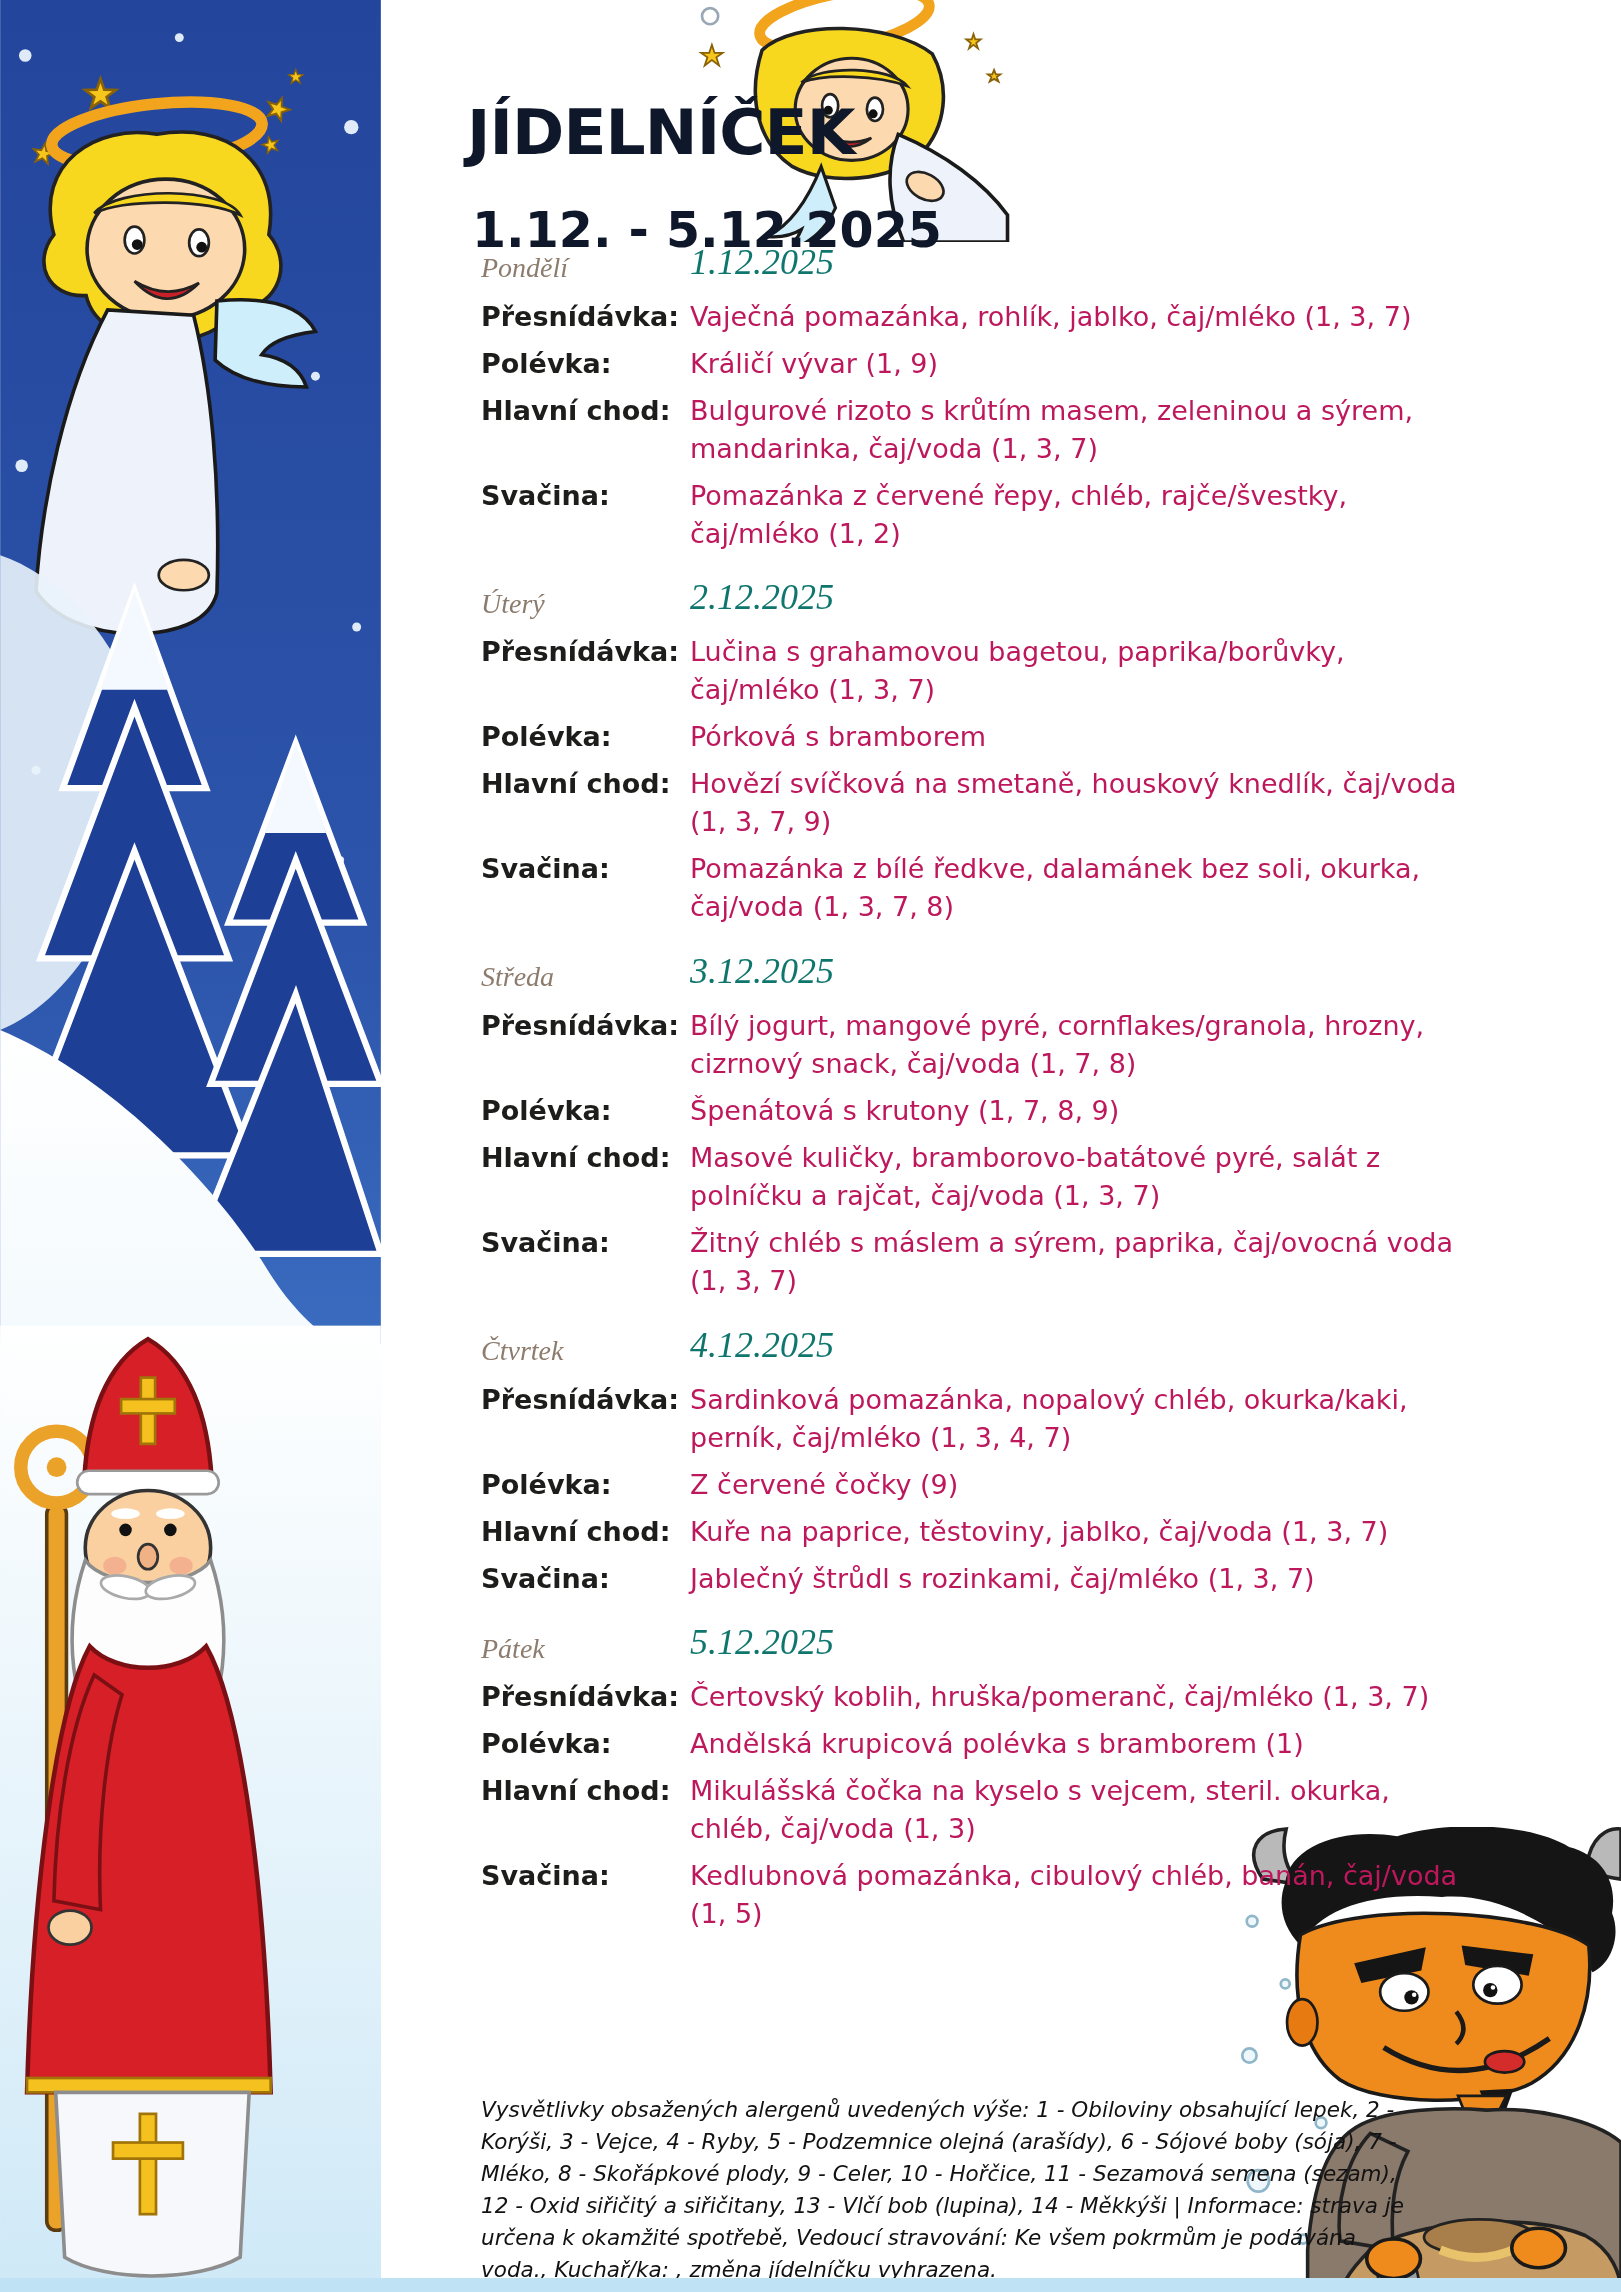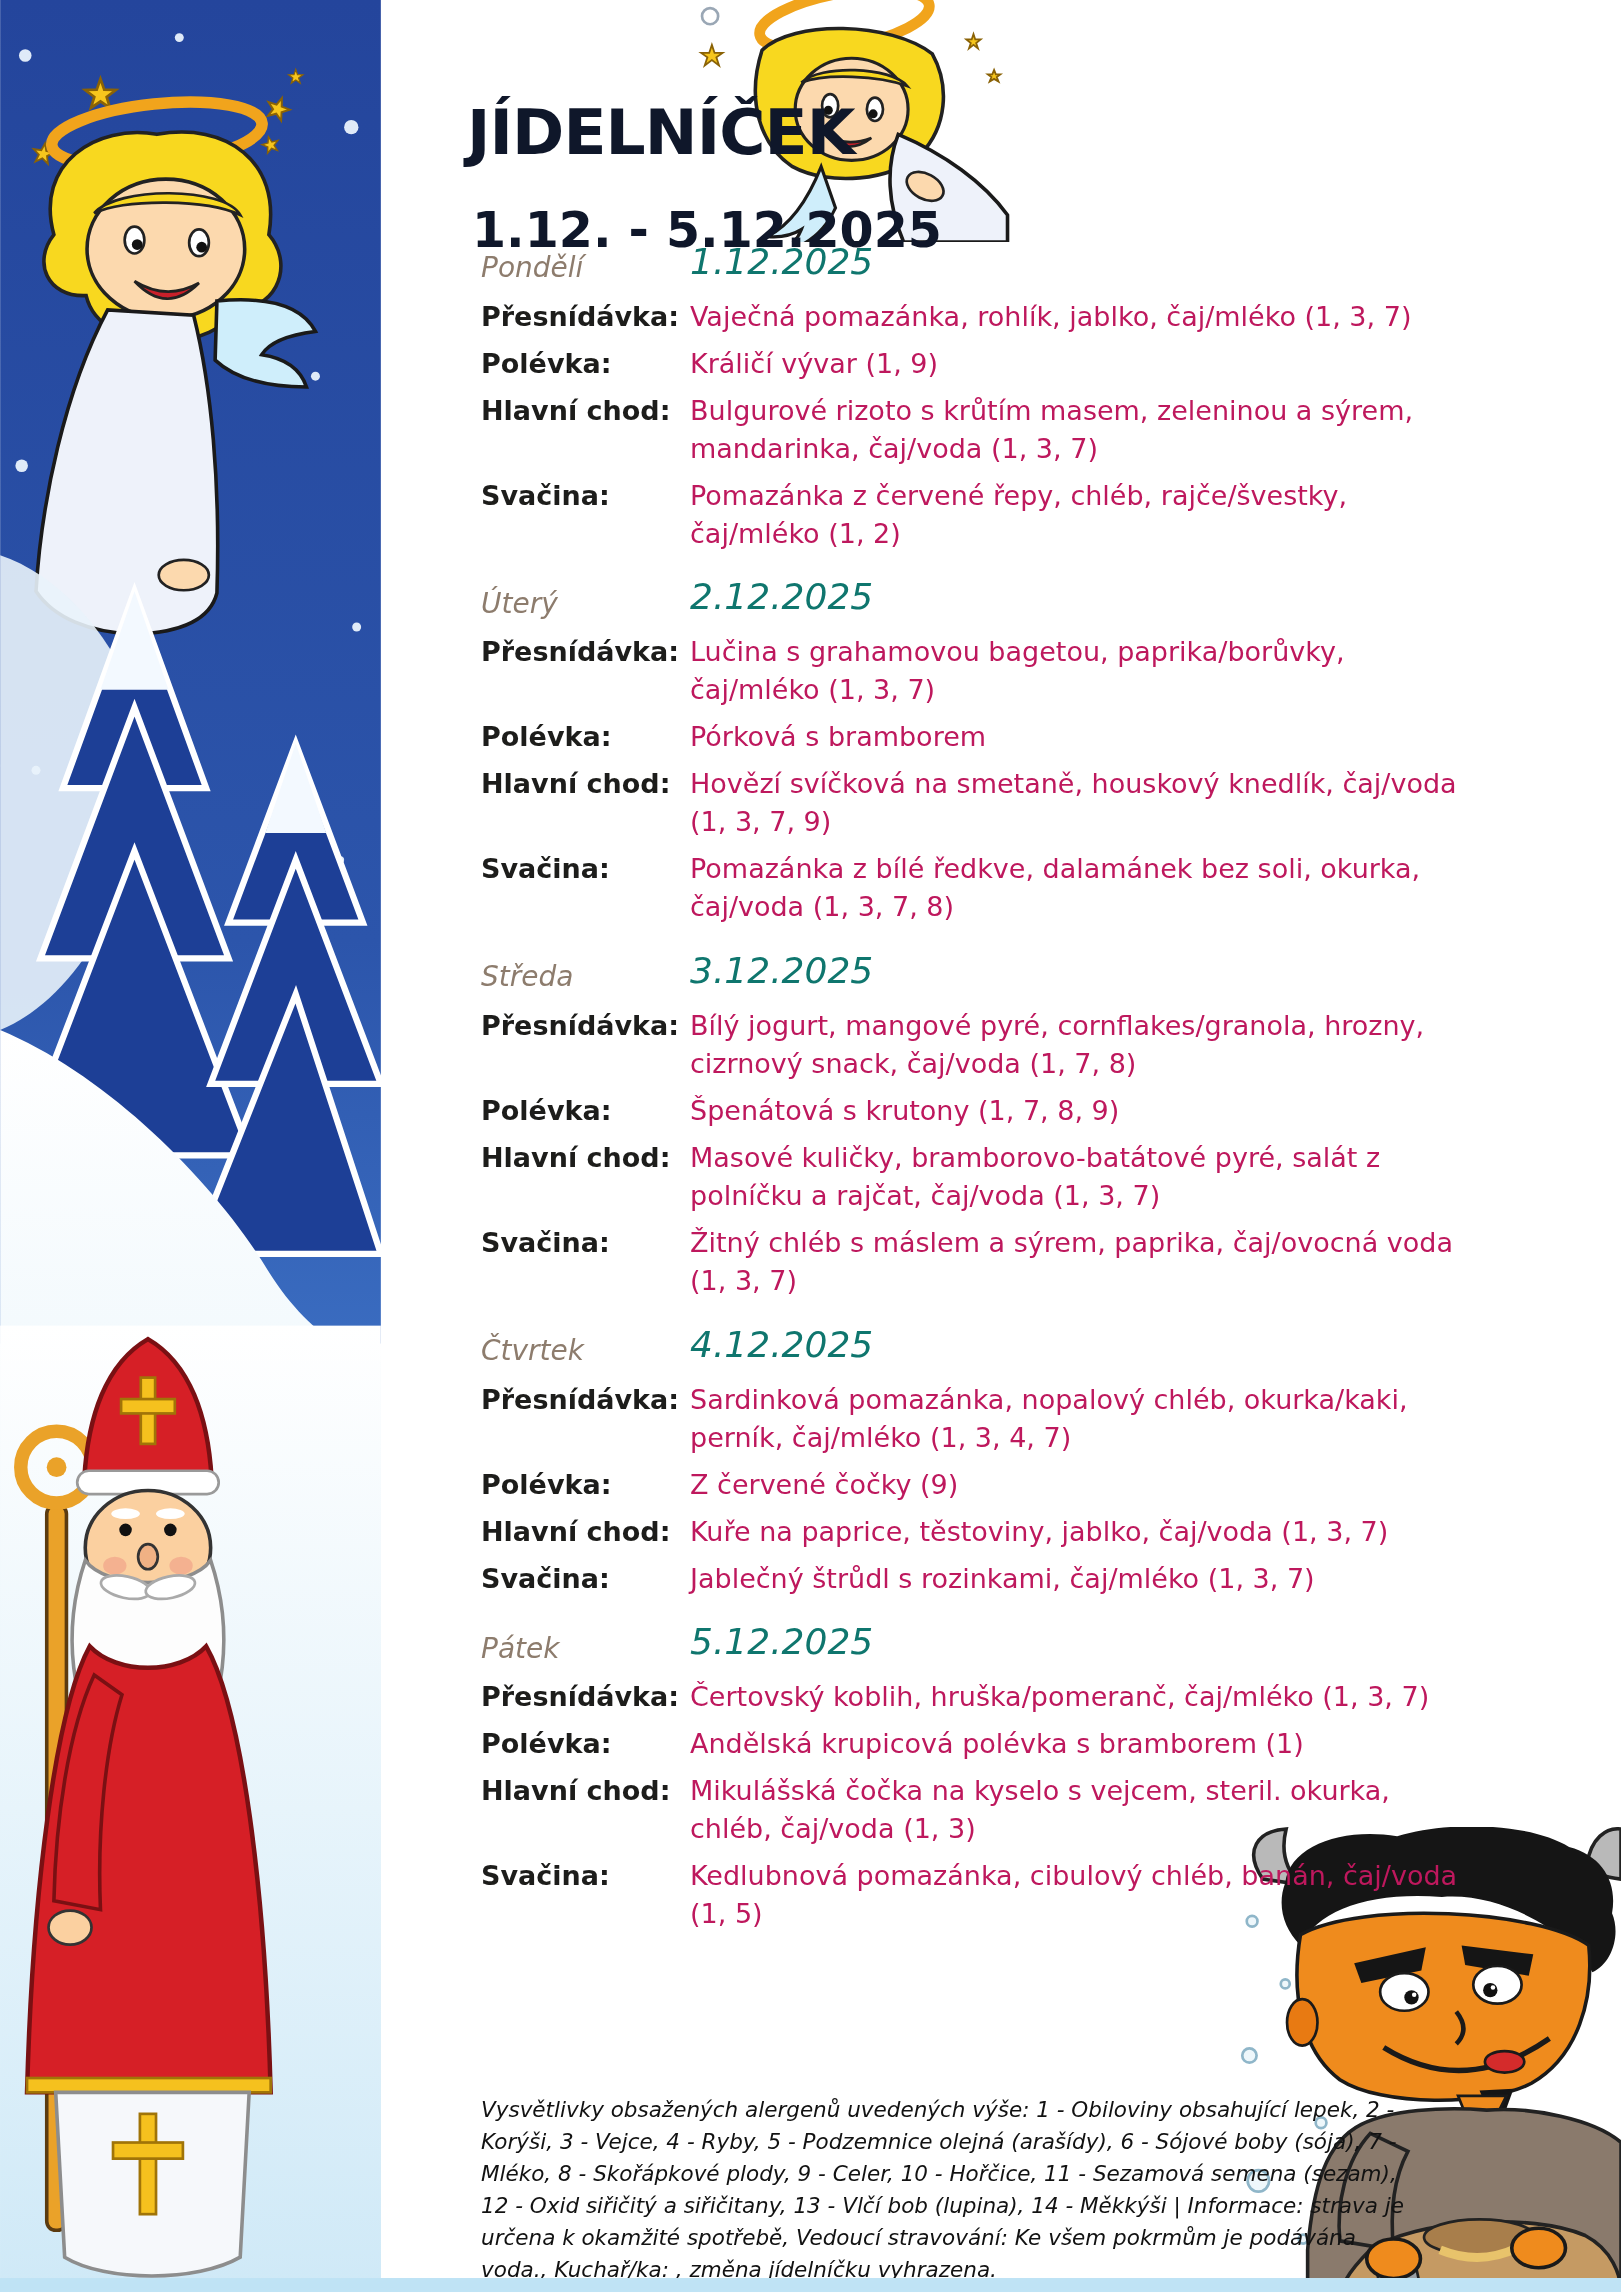--- a/index.html
+++ b/index.html
@@ -11,21 +11,21 @@
   
   #left-panel{left:0;top:0;width:381px;height:2293px;}
   
   #bottom-strip{left:0;bottom:0;width:1621px;height:15px;background:#bfe3f5;}
   
   #title{left:467px;top:58px;font-size:63px;font-weight:bold;color:#0f172a;letter-spacing:-0.9px;line-height:1.1;margin-top:40px;}
   #subtitle{left:472px;top:204px;font-size:49px;font-weight:bold;color:#0f172a;line-height:1.1;}
   
   #menu{left:481px;top:249px;width:1048px;}
   .day{margin-bottom:32px;}
-  .day-head{display:flex;align-items:flex-end;margin-bottom:10.7px;line-height:38px;}
+  .day-head{display:flex;align-items:flex-end;margin-bottom:10.7px;line-height:38px;font-family:Liberation Serif, serif;}
   .day-name{width:209px;flex:0 0 209px;font-style:italic;font-size:28px;color:#8d7c6d;}
   .day-date{font-style:italic;font-size:36px;color:#0f766e;position:relative;top:-6.3px;}
   .meal-row{display:flex;margin-bottom:9px;}
   .meal-label{width:209px;flex:0 0 209px;font-size:27px;color:#1d1d1b;line-height:38px;font-weight:bold;}
   .meal-text{width:770px;font-size:27px;color:#be185d;line-height:38px;}
   
   #footer{left:481px;top:2094px;width:927px;font-size:21.5px;line-height:32px;color:#121212;font-style:italic;}
   
   svg{display:block;}
 </style>

